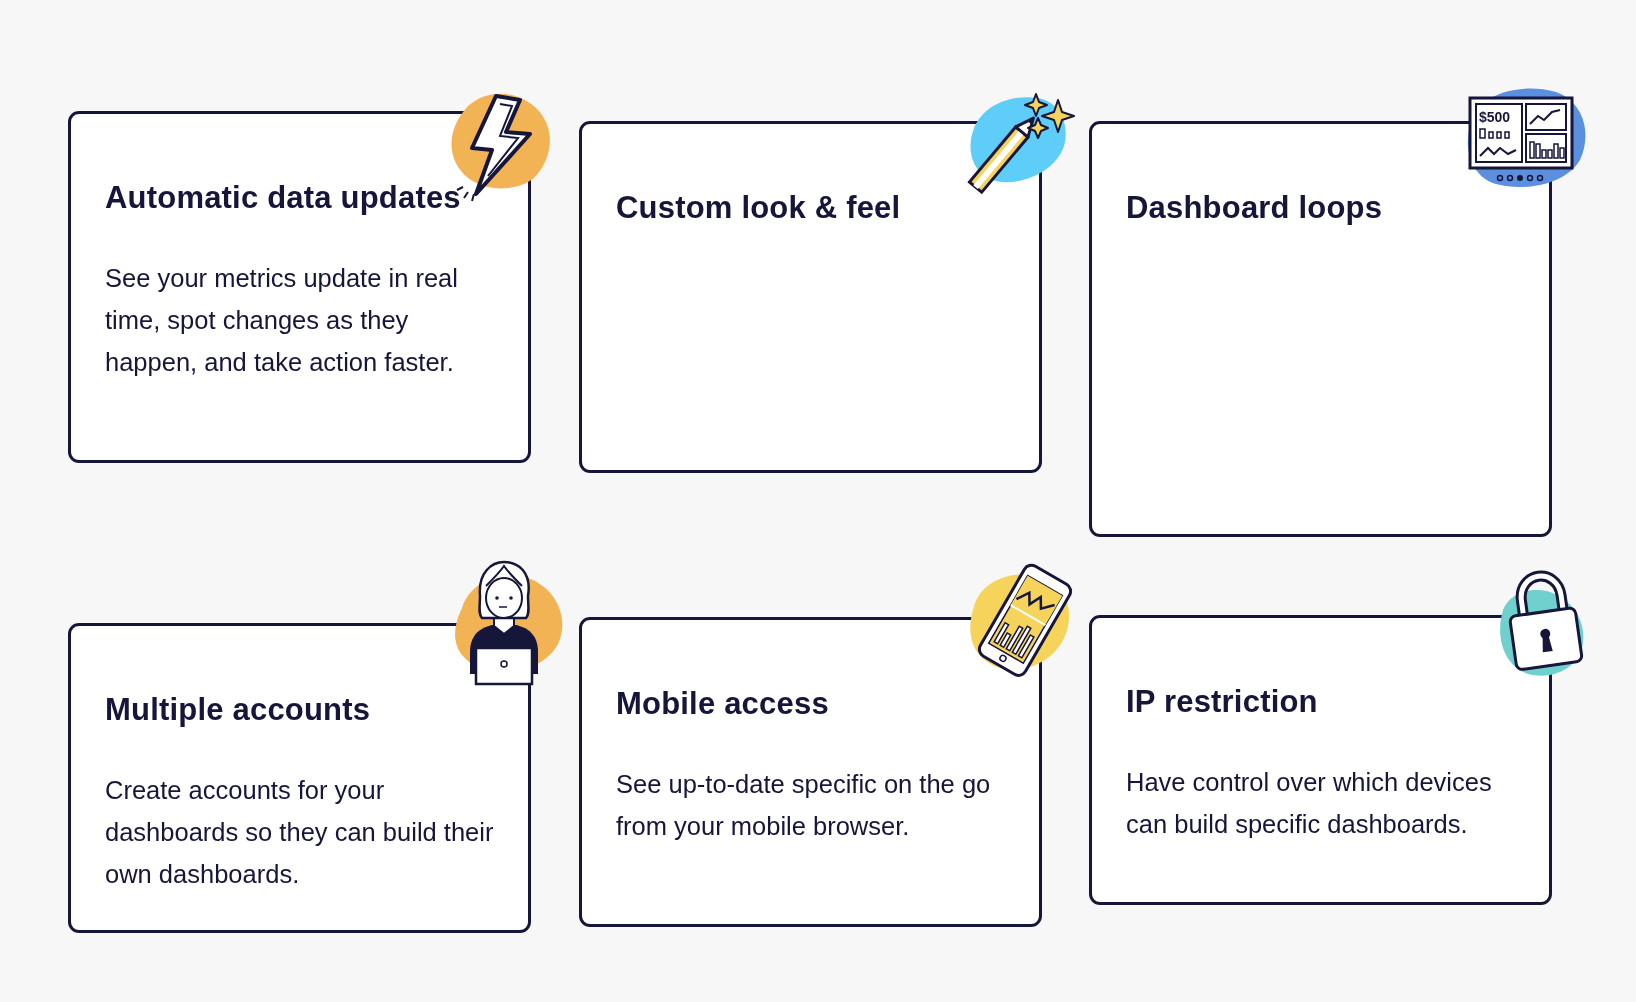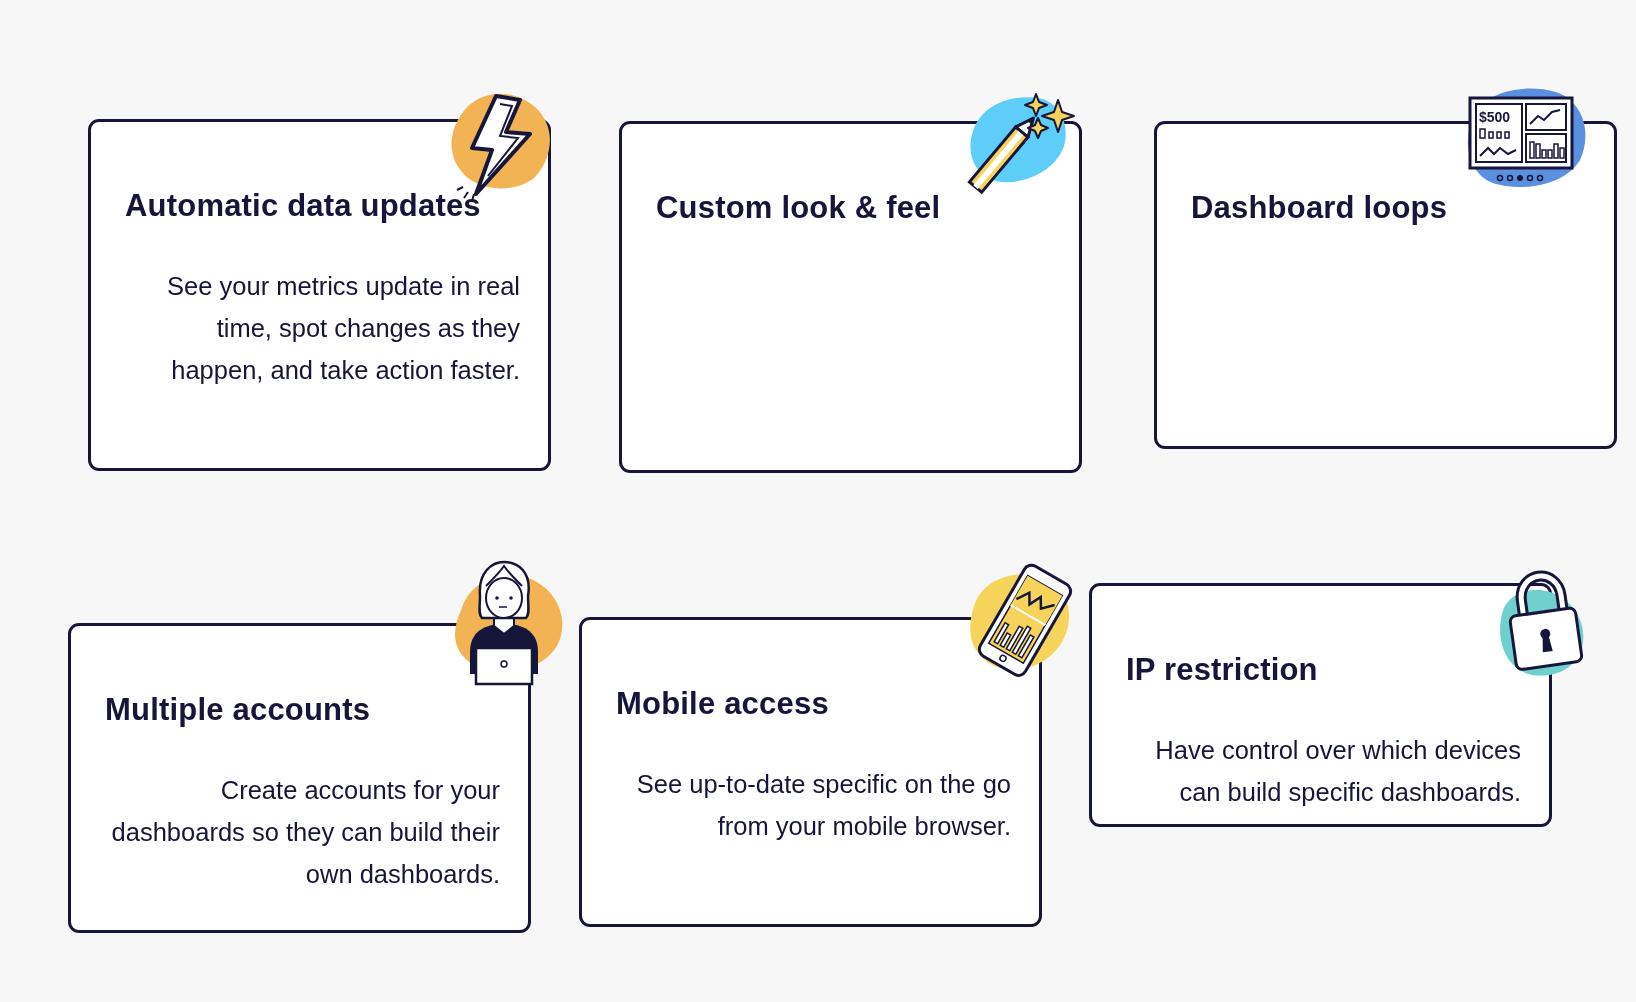--- a/index.html
+++ b/index.html
@@ -29,54 +29,53 @@
       white-space: nowrap;
     }
     .card-body {
       position: absolute;
       left: 34px;
       top: 143px;
       width: 395px;
       font-size: 25.5px;
       line-height: 42px;
       color: #16153a;
-      text-align: right;
     }
     .illus {
       position: absolute;
       overflow: visible;
     }
   </style>
 </head>
 <body>
 
-<div class="card" style="left:68px; top:119px; height:352px;margin-left:20px;">
+<div class="card" style="left:68px; top:111px; height:352px;">
   <h3 class="card-title">Automatic data updates</h3>
   <p class="card-body">See your metrics update in real time, spot changes as they happen, and take action faster.</p>
 </div>
 
-<div class="card" style="left:579px; top:121px; height:352px;margin-left:40px;">
+<div class="card" style="left:579px; top:121px; height:352px;">
   <h3 class="card-title">Custom look &amp; feel</h3>
 </div>
 
-<div class="card" style="left:1154px; top:121px; height:328px;">
+<div class="card" style="left:1089px; top:121px; height:416px;">
   <h3 class="card-title">Dashboard loops</h3>
 </div>
 
 <div class="card" style="left:68px; top:603px; height:310px;margin-top:20px;">
   <h3 class="card-title">Multiple accounts</h3>
   <p class="card-body">Create accounts for your dashboards so they can build their own dashboards.</p>
 </div>
 
 <div class="card" style="left:579px; top:617px; height:310px;">
   <h3 class="card-title">Mobile access</h3>
   <p class="card-body">See up-to-date specific on the go from your mobile browser.</p>
 </div>
 
-<div class="card" style="left:1089px; top:583px; height:244px;padding-left:27px;">
+<div class="card" style="left:1089px; top:615px; height:290px;padding-left:27px;">
   <h3 class="card-title">IP restriction</h3>
   <p class="card-body">Have control over which devices can build specific dashboards.</p>
 </div>
 
 <svg class="illus" style="left:438px; top:88px;" width="120" height="115" viewBox="0 0 120 115">
   <path d="M30 18 C50 0, 80 2, 100 22 C120 44, 112 74, 96 90 C78 104, 48 104, 30 90 C10 74, 6 44, 30 18 Z" fill="#f2b354"></path>
   <path d="M58 8 L82 12 L68 44 L92 46 L38 106 L54 62 L34 60 Z" fill="#ffffff" stroke="#16153a" stroke-width="4" stroke-linejoin="round"></path>
   <path d="M62 16 L74 18 L62 48 L80 50 L50 88" fill="none" stroke="#16153a" stroke-width="2"></path>
   <line x1="30" y1="104" x2="26" y2="110" stroke="#16153a" stroke-width="2"></line>
   <line x1="36" y1="106" x2="34" y2="113" stroke="#16153a" stroke-width="2"></line>

